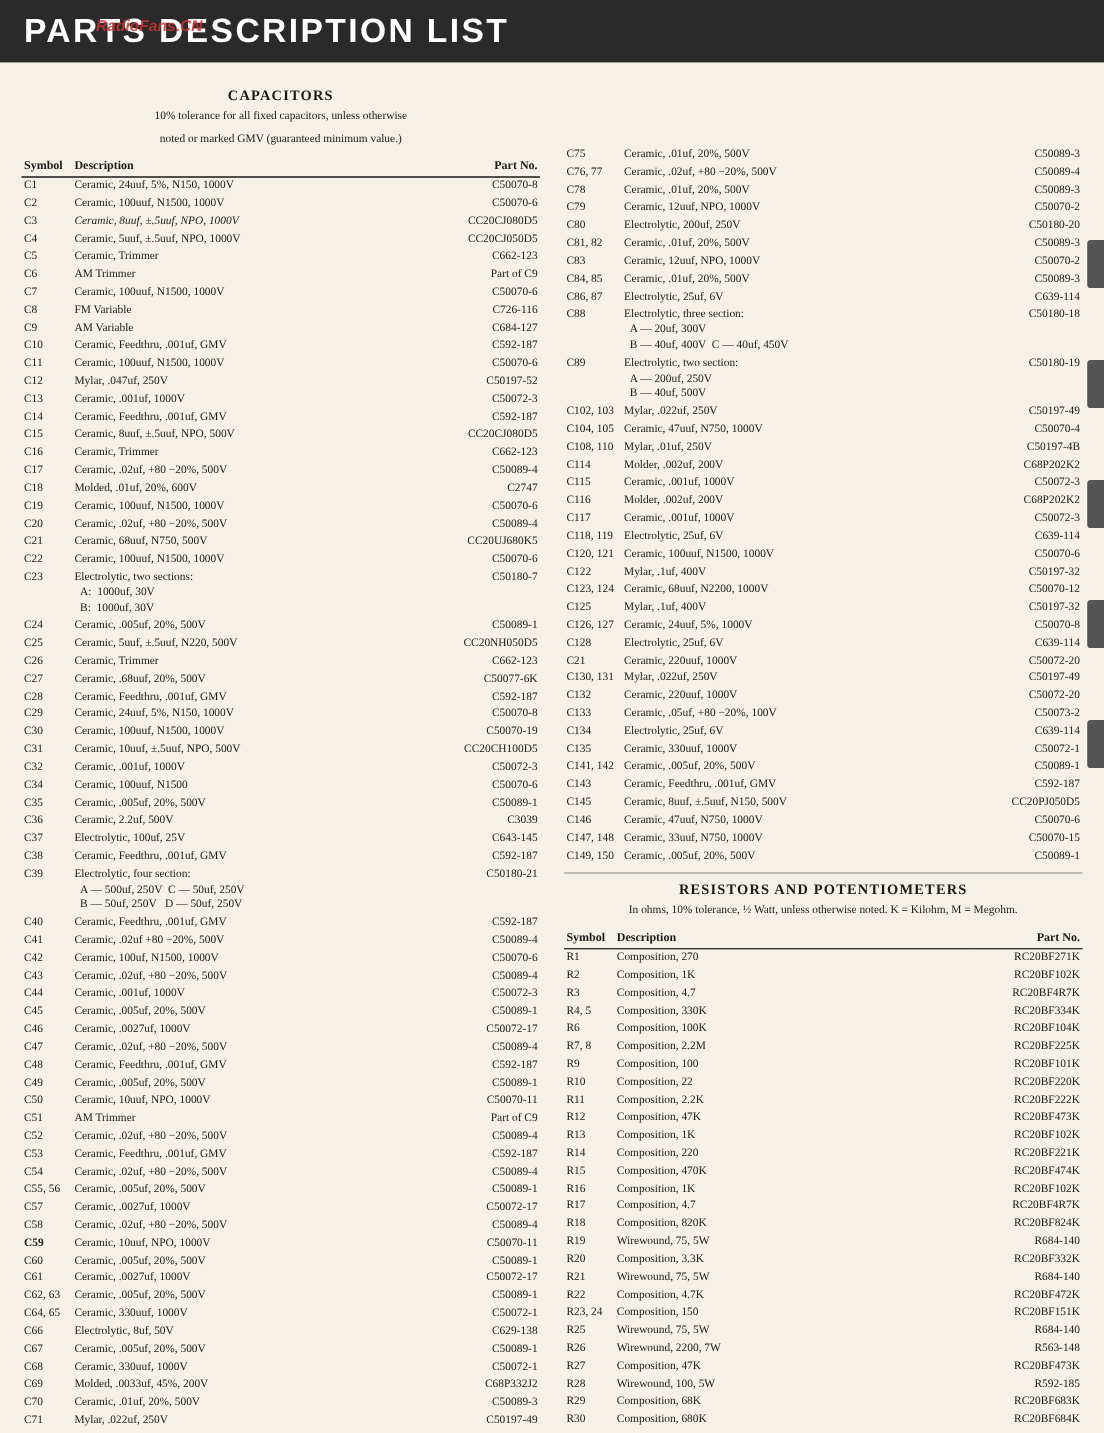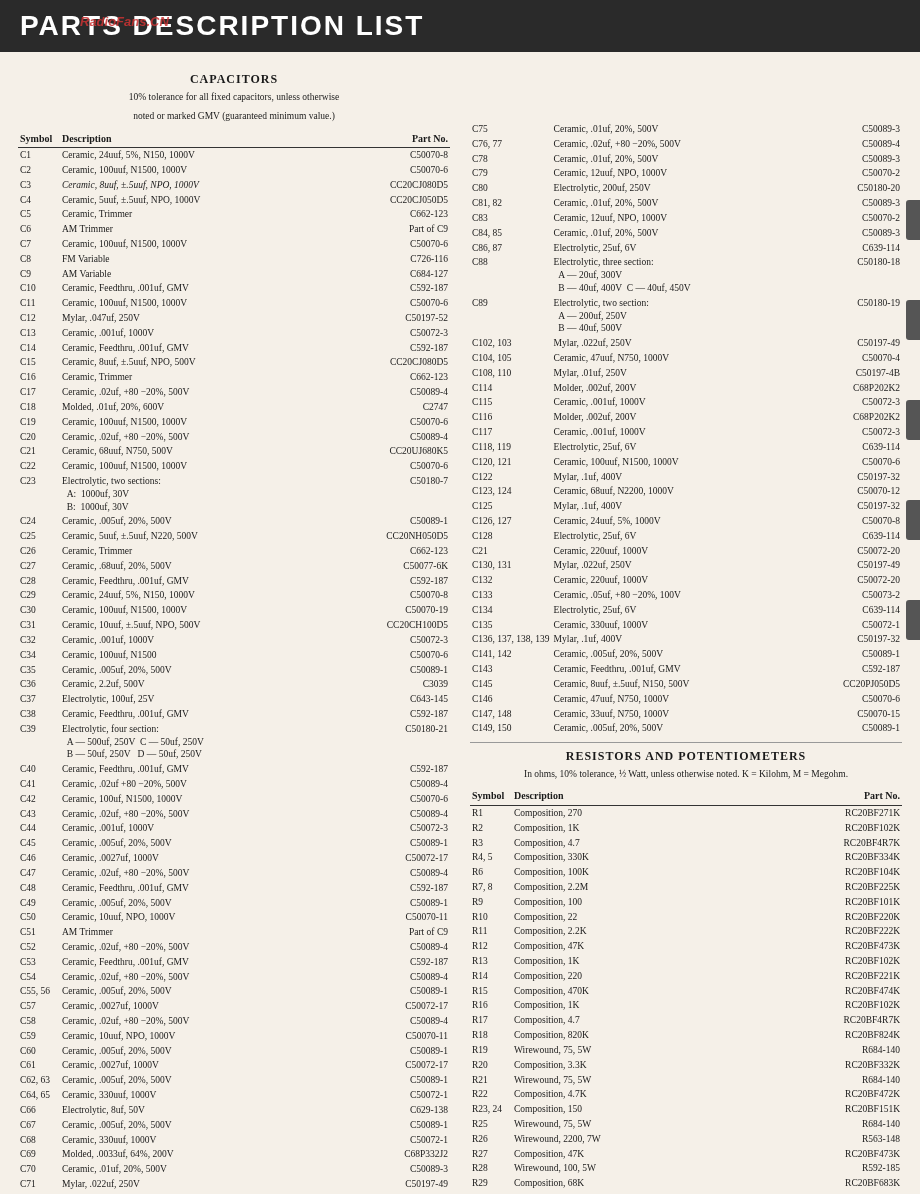--- a/index.html
+++ b/index.html
@@ -441,21 +441,21 @@
               <td class="sym-col" style="white-space: nowrap;">C57</td>
               <td class="desc-col" style="white-space: pre-wrap;">Ceramic, .0027uf, 1000V</td>
               <td class="part-col">C50072-17</td>
             </tr>
             <tr>
               <td class="sym-col" style="white-space: nowrap;">C58</td>
               <td class="desc-col" style="white-space: pre-wrap;">Ceramic, .02uf, +80 −20%, 500V</td>
               <td class="part-col">C50089-4</td>
             </tr>
             <tr>
-              <td class="sym-col" style="white-space: nowrap;">C59</td>
+              <td class="sym-col" style="white-space: nowrap; font-weight: bold;">C59</td>
               <td class="desc-col" style="white-space: pre-wrap;">Ceramic, 10uuf, NPO, 1000V</td>
               <td class="part-col">C50070-11</td>
             </tr>
             <tr>
               <td class="sym-col" style="white-space: nowrap;">C60</td>
               <td class="desc-col" style="white-space: pre-wrap;">Ceramic, .005uf, 20%, 500V</td>
               <td class="part-col">C50089-1</td>
             </tr>
             <tr>
               <td class="sym-col" style="white-space: nowrap;">C61</td>
@@ -482,21 +482,21 @@
               <td class="desc-col" style="white-space: pre-wrap;">Ceramic, .005uf, 20%, 500V</td>
               <td class="part-col">C50089-1</td>
             </tr>
             <tr>
               <td class="sym-col" style="white-space: nowrap;">C68</td>
               <td class="desc-col" style="white-space: pre-wrap;">Ceramic, 330uuf, 1000V</td>
               <td class="part-col">C50072-1</td>
             </tr>
             <tr>
               <td class="sym-col" style="white-space: nowrap;">C69</td>
-              <td class="desc-col" style="white-space: pre-wrap;">Molded, .0033uf, 64%, 200V</td>
+              <td class="desc-col" style="white-space: pre-wrap;">Molded, .0033uf, 45%, 200V</td>
               <td class="part-col">C68P332J2</td>
             </tr>
             <tr>
               <td class="sym-col" style="white-space: nowrap;">C70</td>
               <td class="desc-col" style="white-space: pre-wrap;">Ceramic, .01uf, 20%, 500V</td>
               <td class="part-col">C50089-3</td>
             </tr>
             <tr>
               <td class="sym-col" style="white-space: nowrap;">C71</td>
               <td class="desc-col" style="white-space: pre-wrap;">Mylar, .022uf, 250V</td>
@@ -666,26 +666,20 @@
             </tr>
             <tr>
               <td class="sym-col" style="white-space: nowrap;">C134</td>
               <td class="desc-col" style="white-space: pre-wrap;">Electrolytic, 25uf, 6V</td>
               <td class="part-col">C639-114</td>
             </tr>
             <tr>
               <td class="sym-col" style="white-space: nowrap;">C135</td>
               <td class="desc-col" style="white-space: pre-wrap;">Ceramic, 330uuf, 1000V</td>
               <td class="part-col">C50072-1</td>
-            </tr>
-            <tr>
-              <td class="sym-col" style="white-space: nowrap;">C136, 137,
-138, 139</td>
-              <td class="desc-col" style="white-space: pre-wrap;">Mylar, .1uf, 400V</td>
-              <td class="part-col">C50197-32</td>
             </tr>
             <tr>
               <td class="sym-col" style="white-space: nowrap;">C141, 142</td>
               <td class="desc-col" style="white-space: pre-wrap;">Ceramic, .005uf, 20%, 500V</td>
               <td class="part-col">C50089-1</td>
             </tr>
             <tr>
               <td class="sym-col" style="white-space: nowrap;">C143</td>
               <td class="desc-col" style="white-space: pre-wrap;">Ceramic, Feedthru, .001uf, GMV</td>
               <td class="part-col">C592-187</td>

